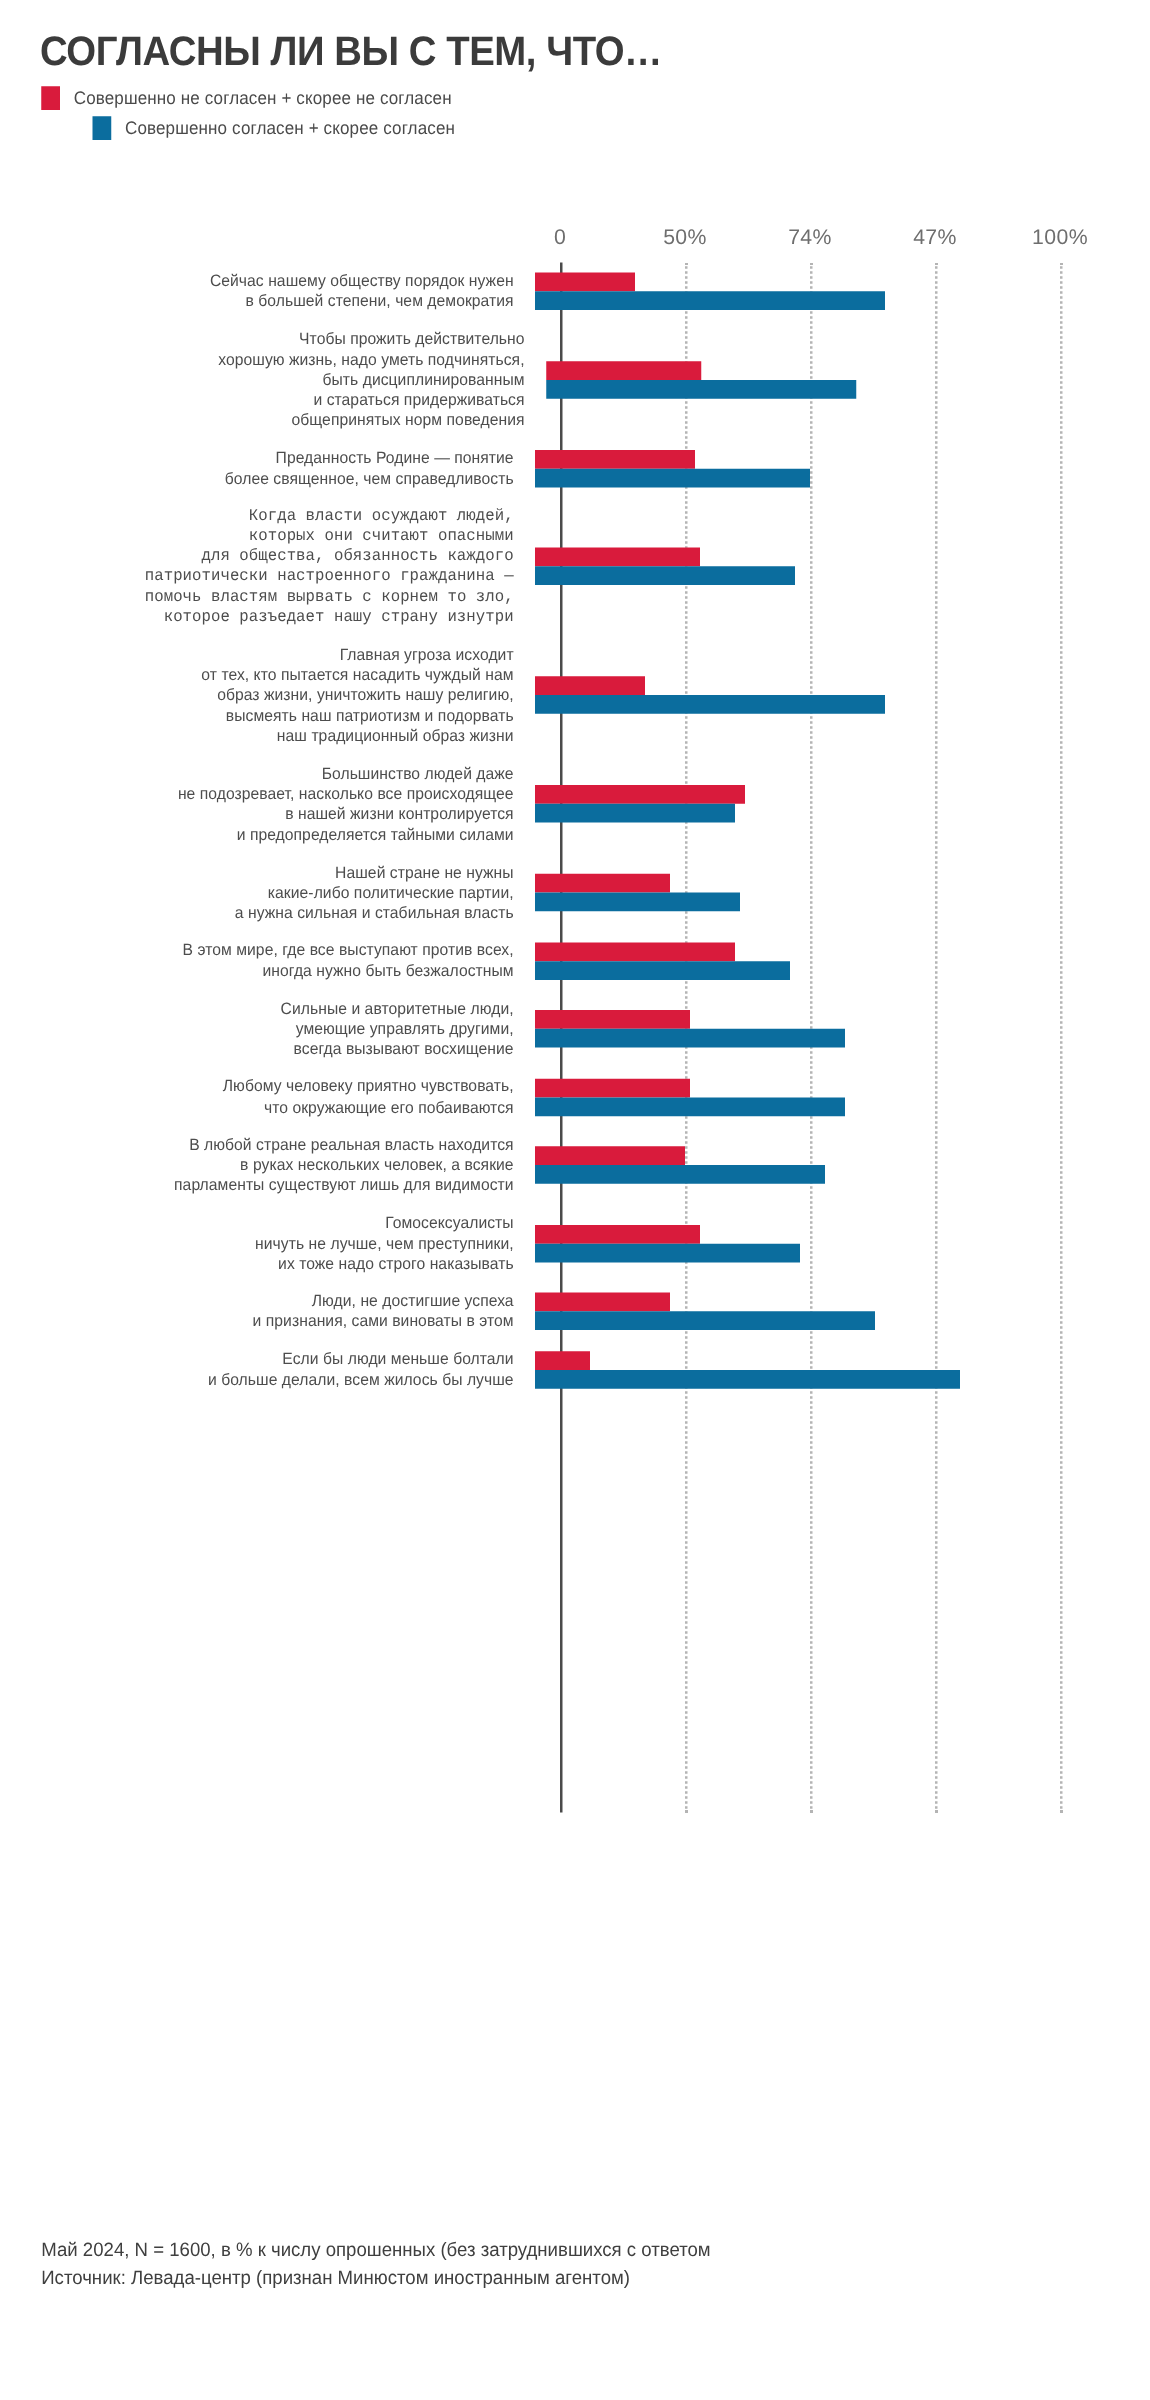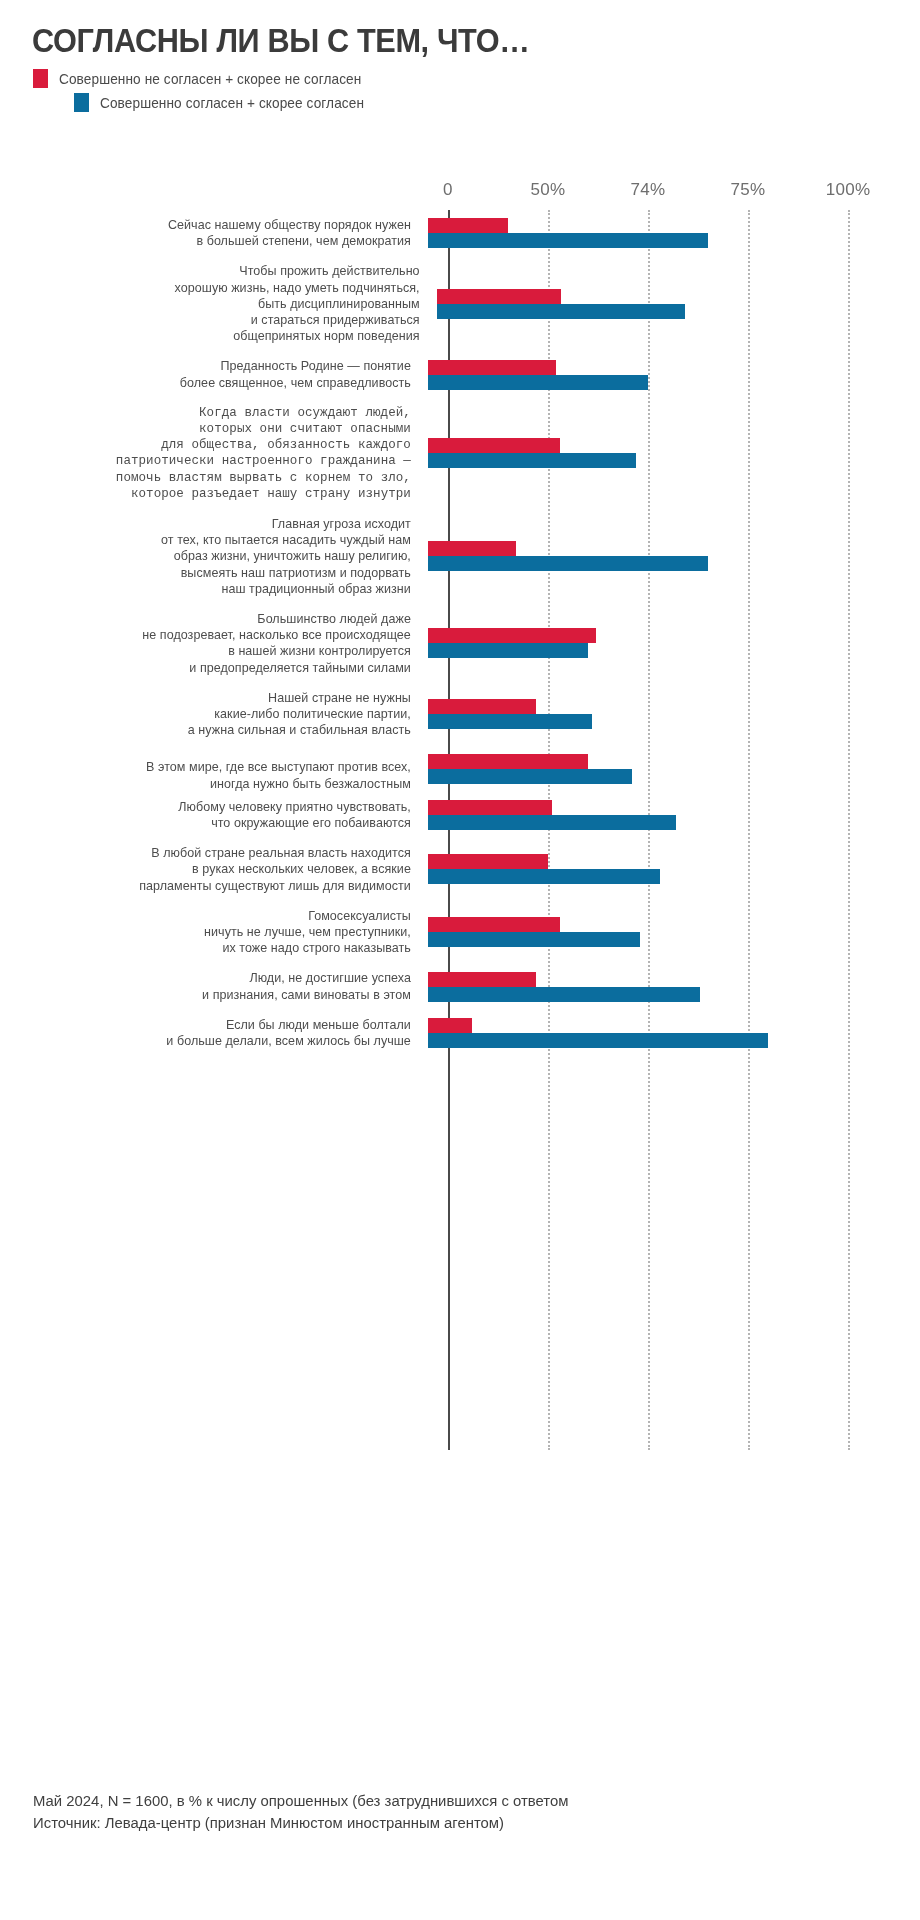--- a/index.html
+++ b/index.html
@@ -133,21 +133,21 @@
       <span class="legend-swatch pos"></span>
       <span class="legend-label">Совершенно согласен + скорее согласен</span>
     </div>
   </div>
 
   <div class="plot">
     <div class="axis-labels" id="axis-labels">
         <div class="tick-label" style="left: 448px;">0</div>
         <div class="tick-label" style="left: 548px;">50%</div>
         <div class="tick-label" style="left: 648px;">74%</div>
-        <div class="tick-label" style="left: 748px;">75%</div>
+        <div class="tick-label" style="left: 748px;">47%</div>
         <div class="tick-label" style="left: 848px;">100%</div>
       </div>
     <div class="grid" id="grid">
         <div class="axis-zero" style="left: 448px;"></div>
         <div class="gridline" style="left: 548px;"></div>
         <div class="gridline" style="left: 648px;"></div>
         <div class="gridline" style="left: 748px;"></div>
         <div class="gridline" style="left: 848px;"></div>
       </div>
     <div class="rows" id="rows">
@@ -241,29 +241,42 @@
             <div>какие-либо политические партии,</div>
             <div>а нужна сильная и стабильная власть</div>
           </div>
           <div class="row-bars">
             <div class="barwrap" style="top: 16.3px;">
               <div class="bar neg" title="27%" style="width: 108px;"></div>
               <div class="bar pos" title="41%" style="width: 164px;"></div>
             </div>
           </div>
         </div>
-        <div class="row" style="height: 46.4px; align-items: flex-end;">
+        <div class="row" style="height: 46.4px;">
           <div class="row-label">
             <div>В этом мире, где все выступают против всех,</div>
             <div>иногда нужно быть безжалостным</div>
           </div>
           <div class="row-bars">
             <div class="barwrap" style="top: 8.2px;">
               <div class="bar neg" title="40%" style="width: 160px;"></div>
               <div class="bar pos" title="51%" style="width: 204px;"></div>
+            </div>
+          </div>
+        </div>
+        <div class="row" style="height: 62.6px;">
+          <div class="row-label">
+            <div>Сильные и авторитетные люди,</div>
+            <div>умеющие управлять другими,</div>
+            <div>всегда вызывают восхищение</div>
+          </div>
+          <div class="row-bars">
+            <div class="barwrap" style="top: 16.3px;">
+              <div class="bar neg" title="31%" style="width: 124px;"></div>
+              <div class="bar pos" title="62%" style="width: 248px;"></div>
             </div>
           </div>
         </div>
         <div class="row" style="height: 46.4px;">
           <div class="row-label">
             <div>Любому человеку приятно чувствовать,</div>
             <div>что окружающие его побаиваются</div>
           </div>
           <div class="row-bars">
             <div class="barwrap" style="top: 8.2px;">

